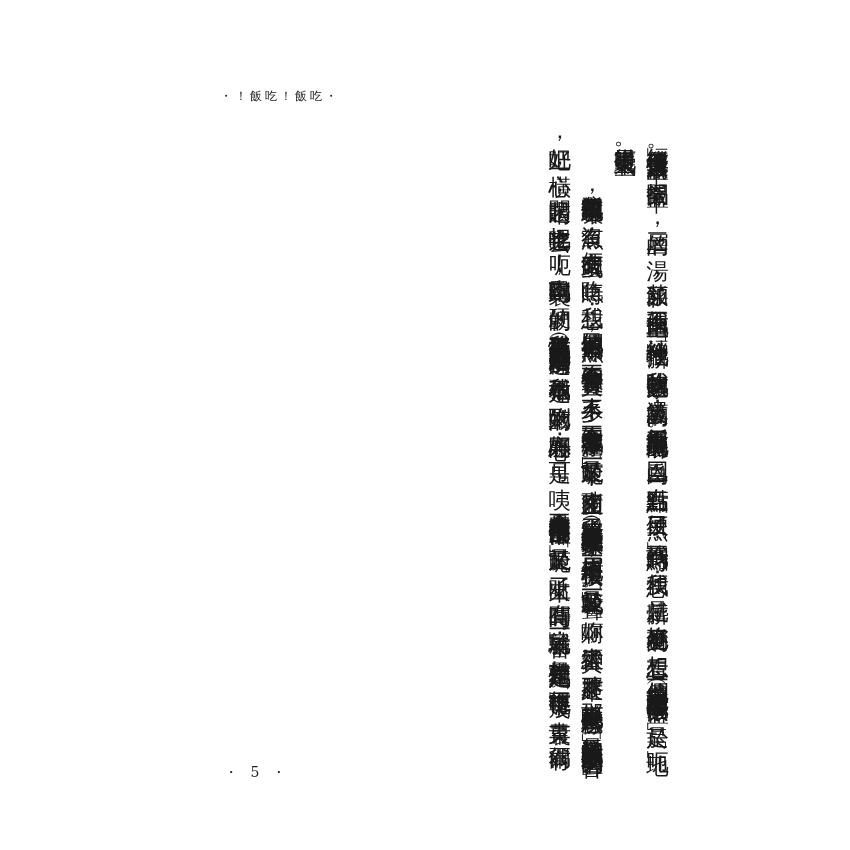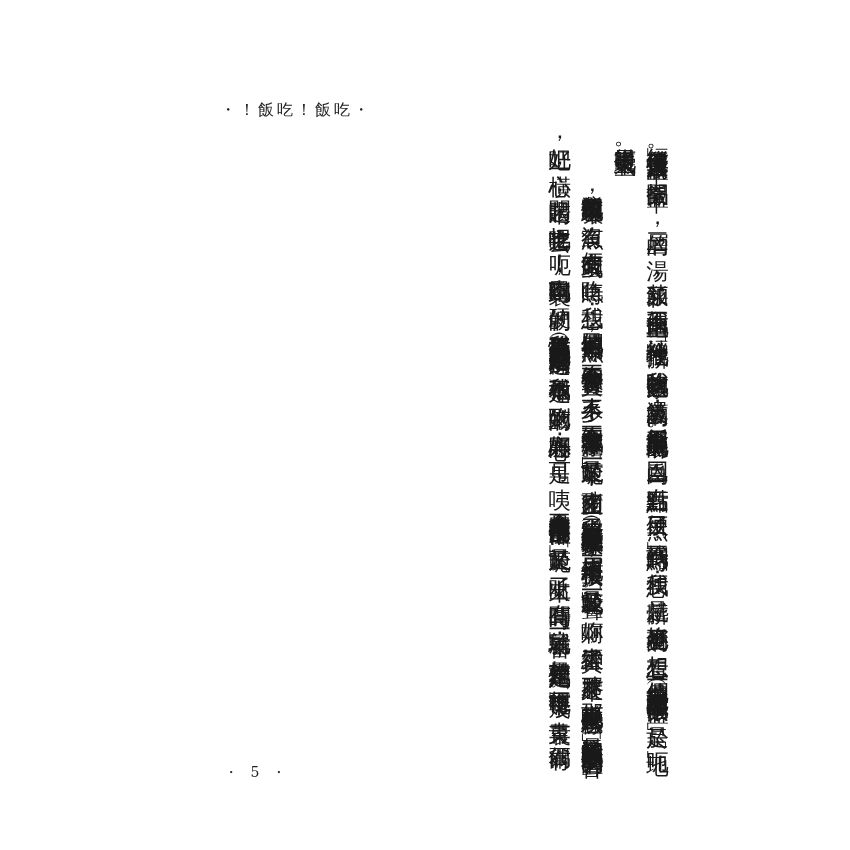--- a/index.html
+++ b/index.html
@@ -1,18 +1,18 @@
 <!DOCTYPE html>
 <html><head>
 <meta charset="utf-8">
 <style>
   html, body { margin:0; padding:0; background:#ffffff; }
   body { width:850px; height:850px; position:relative; overflow:hidden;
          font-family:"DejaVu Serif","Liberation Serif",serif; color:#1a1a1a; }
-  .header { position:absolute; left:220px; top:100px; font-size:16px; letter-spacing:3px; color:#222; }
+  .header { position:absolute; left:220px; top:88px; font-size:12px; letter-spacing:3px; color:#222; }
   .text-block { position:absolute; top:131px; left:214px; height:630px; width:460px;
                 writing-mode:vertical-rl; font-size:22.5px; line-height:32.6px;
                 letter-spacing:0.9px; }
   .para { margin:0; }
   .para.indent { text-indent:2em; }
   .folio { position:absolute; left:224px; top:764px; font-size:14px; letter-spacing:4px; color:#222; }
 </style>
 </head>
 <body>
 

